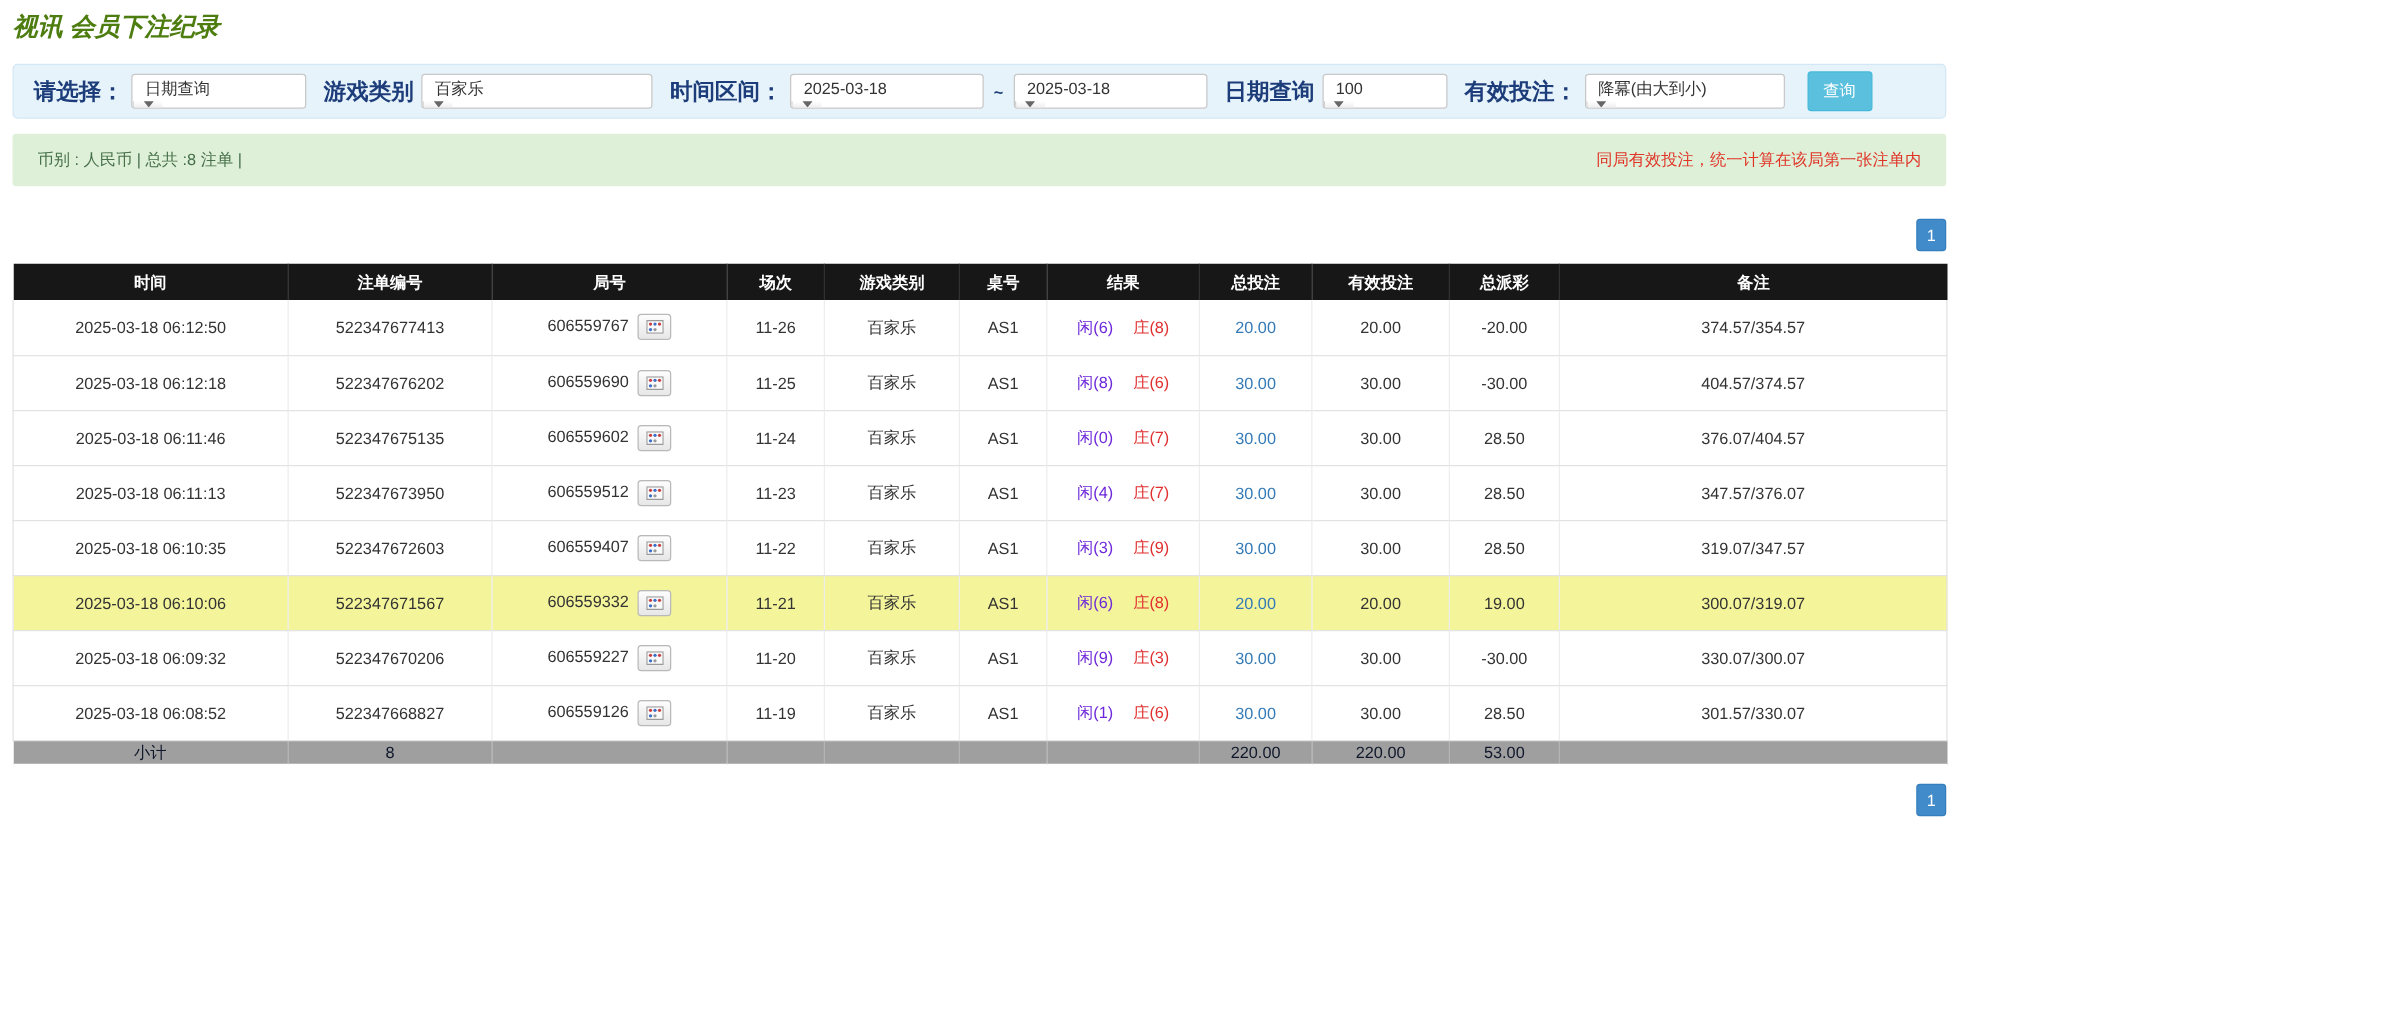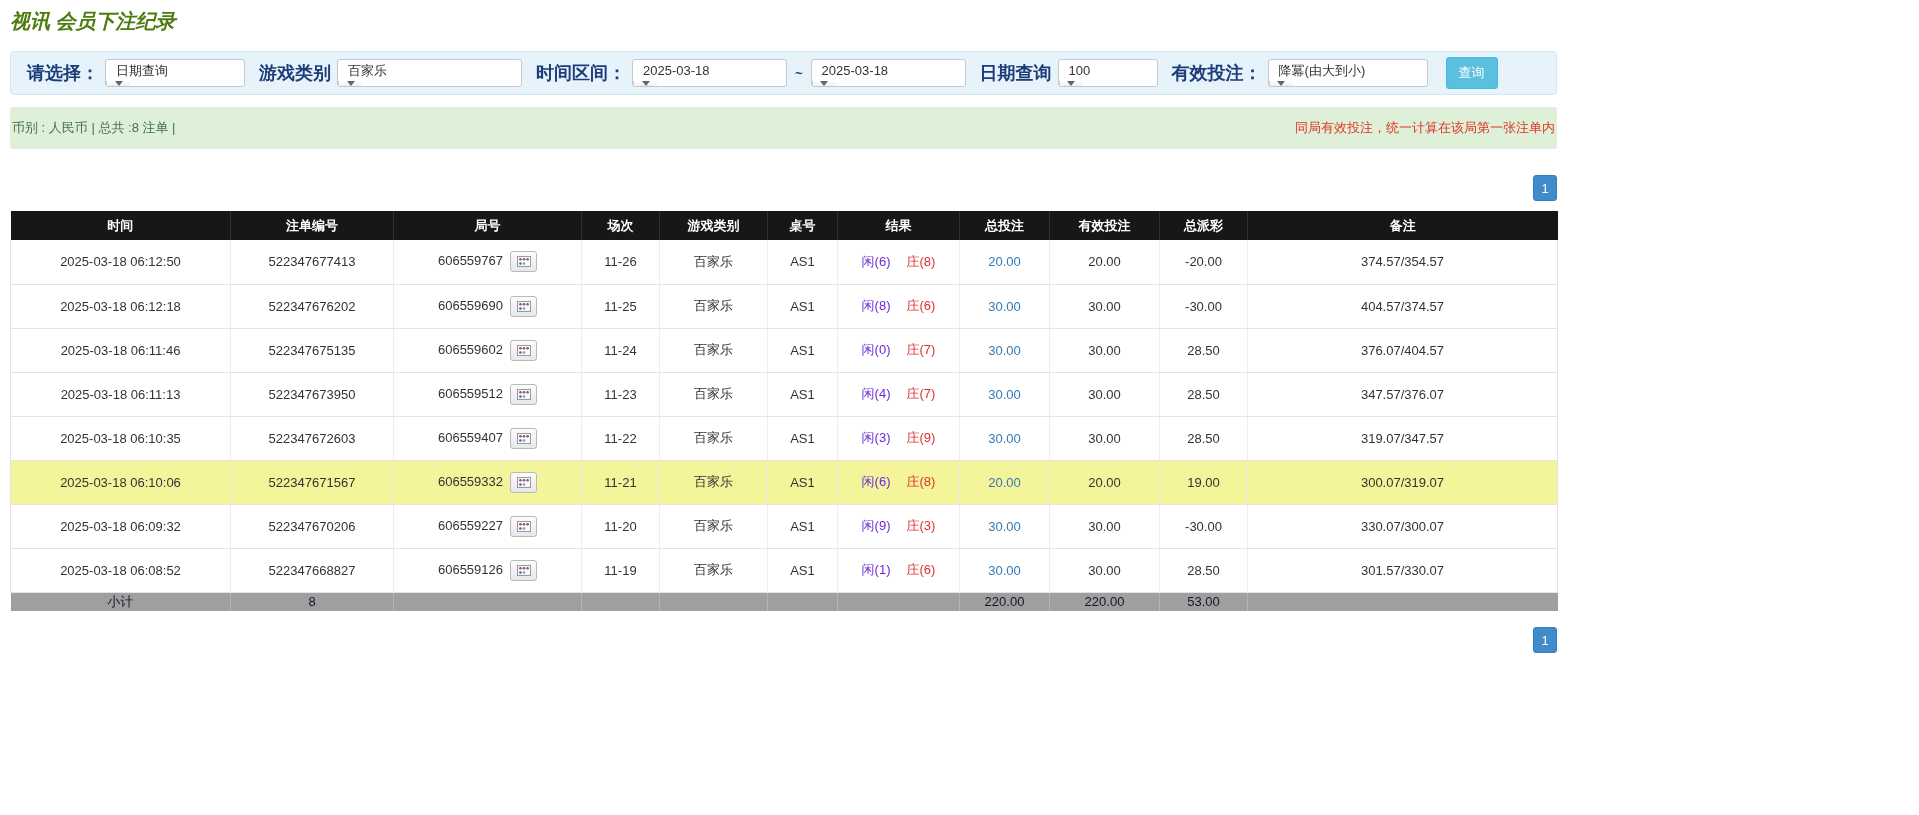--- a/index.html
+++ b/index.html
@@ -89,21 +89,21 @@
     border-radius: 3px;
     cursor: pointer;
     margin-left: 4px;
   }
 
   
   .summary-bar {
     background: #dff0d8;
     border-radius: 3px;
     margin-top: 12px;
-    padding: 12px 2px;
+    padding: 12px 20px;
     display: flex;
     justify-content: space-between;
     align-items: center;
     font-size: 13px;
   }
   .summary-left { color: #46704a; }
   .summary-right { color: #e03427; }
 
   
   .pagination-row { display: flex; justify-content: flex-end; margin: 26px 0 10px 0; }

